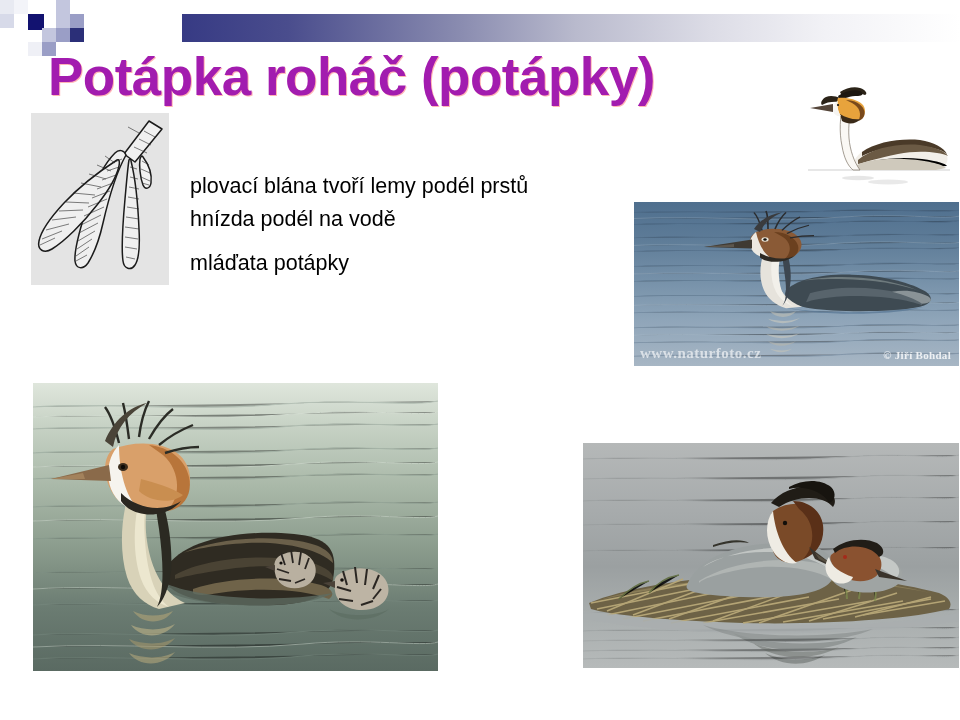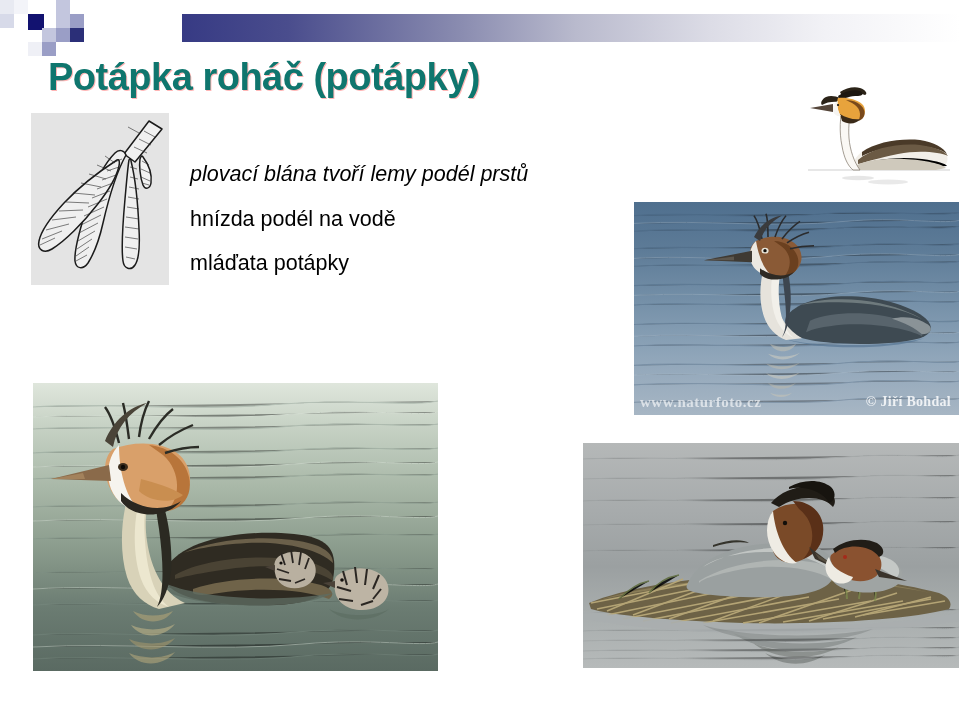--- a/index.html
+++ b/index.html
@@ -51,43 +51,43 @@
     position: absolute;
   }
 
   
   #page-title {
     position: absolute;
     left: 48px;
     top: 48px;
     width: 800px;
     height: 58px;
-    color: #0f766e;
-    font-size: 38px;
+    color: #a21caf;
+    font-size: 53px;
     font-weight: bold;
     letter-spacing: -0.5px;
     line-height: 58px;
     white-space: nowrap;
     text-shadow: 1px 1px 0 rgba(255,120,120,0.55);
   }
 
   
   #bullet-list {
     position: absolute;
     left: 190px;
     top: 163px;
     width: 520px;
   }
   .bullet-line {
     color: #000000;
     font-size: 21.5px;
     line-height: 22px;
     white-space: nowrap;
   }
-  #bullet-line-0 { position: absolute; left: 0; top: 0; font-style: italic; }
+  #bullet-line-0 { position: absolute; left: 0; top: 12px; }
   #bullet-line-1 { position: absolute; left: 0; top: 45px; }
   #bullet-line-2 { position: absolute; left: 0; top: 89px; }
 
   
   .picture {
     position: absolute;
     overflow: hidden;
   }
 
   
@@ -108,21 +108,21 @@
     height: 118px;
     background: #ffffff;
   }
   #grebe-illustration svg { display: block; }
 
   
   #photo-grebe-swimming {
     left: 634px;
     top: 202px;
     width: 325px;
-    height: 213px;
+    height: 164px;
     background: #6d89a4;
   }
   
   #photo-grebe-chicks {
     left: 33px;
     top: 383px;
     width: 405px;
     height: 288px;
     background: #7f9187;
   }
@@ -147,21 +147,21 @@
   #watermark-site {
     left: 6px;
     bottom: 4px;
     font-size: 15px;
     letter-spacing: 0.5px;
     color: rgba(255,255,255,0.62);
   }
   #watermark-author {
     right: 8px;
     bottom: 5px;
-    font-size: 14px;
+    font-size: 11px;
     letter-spacing: 0.3px;
     color: rgba(255,255,255,0.82);
   }
 </style>
 </head>
 <body>
 
 <div id="header-decoration">
   <div class="grad-bar"></div>
   <div class="grad-mask-left"></div>

